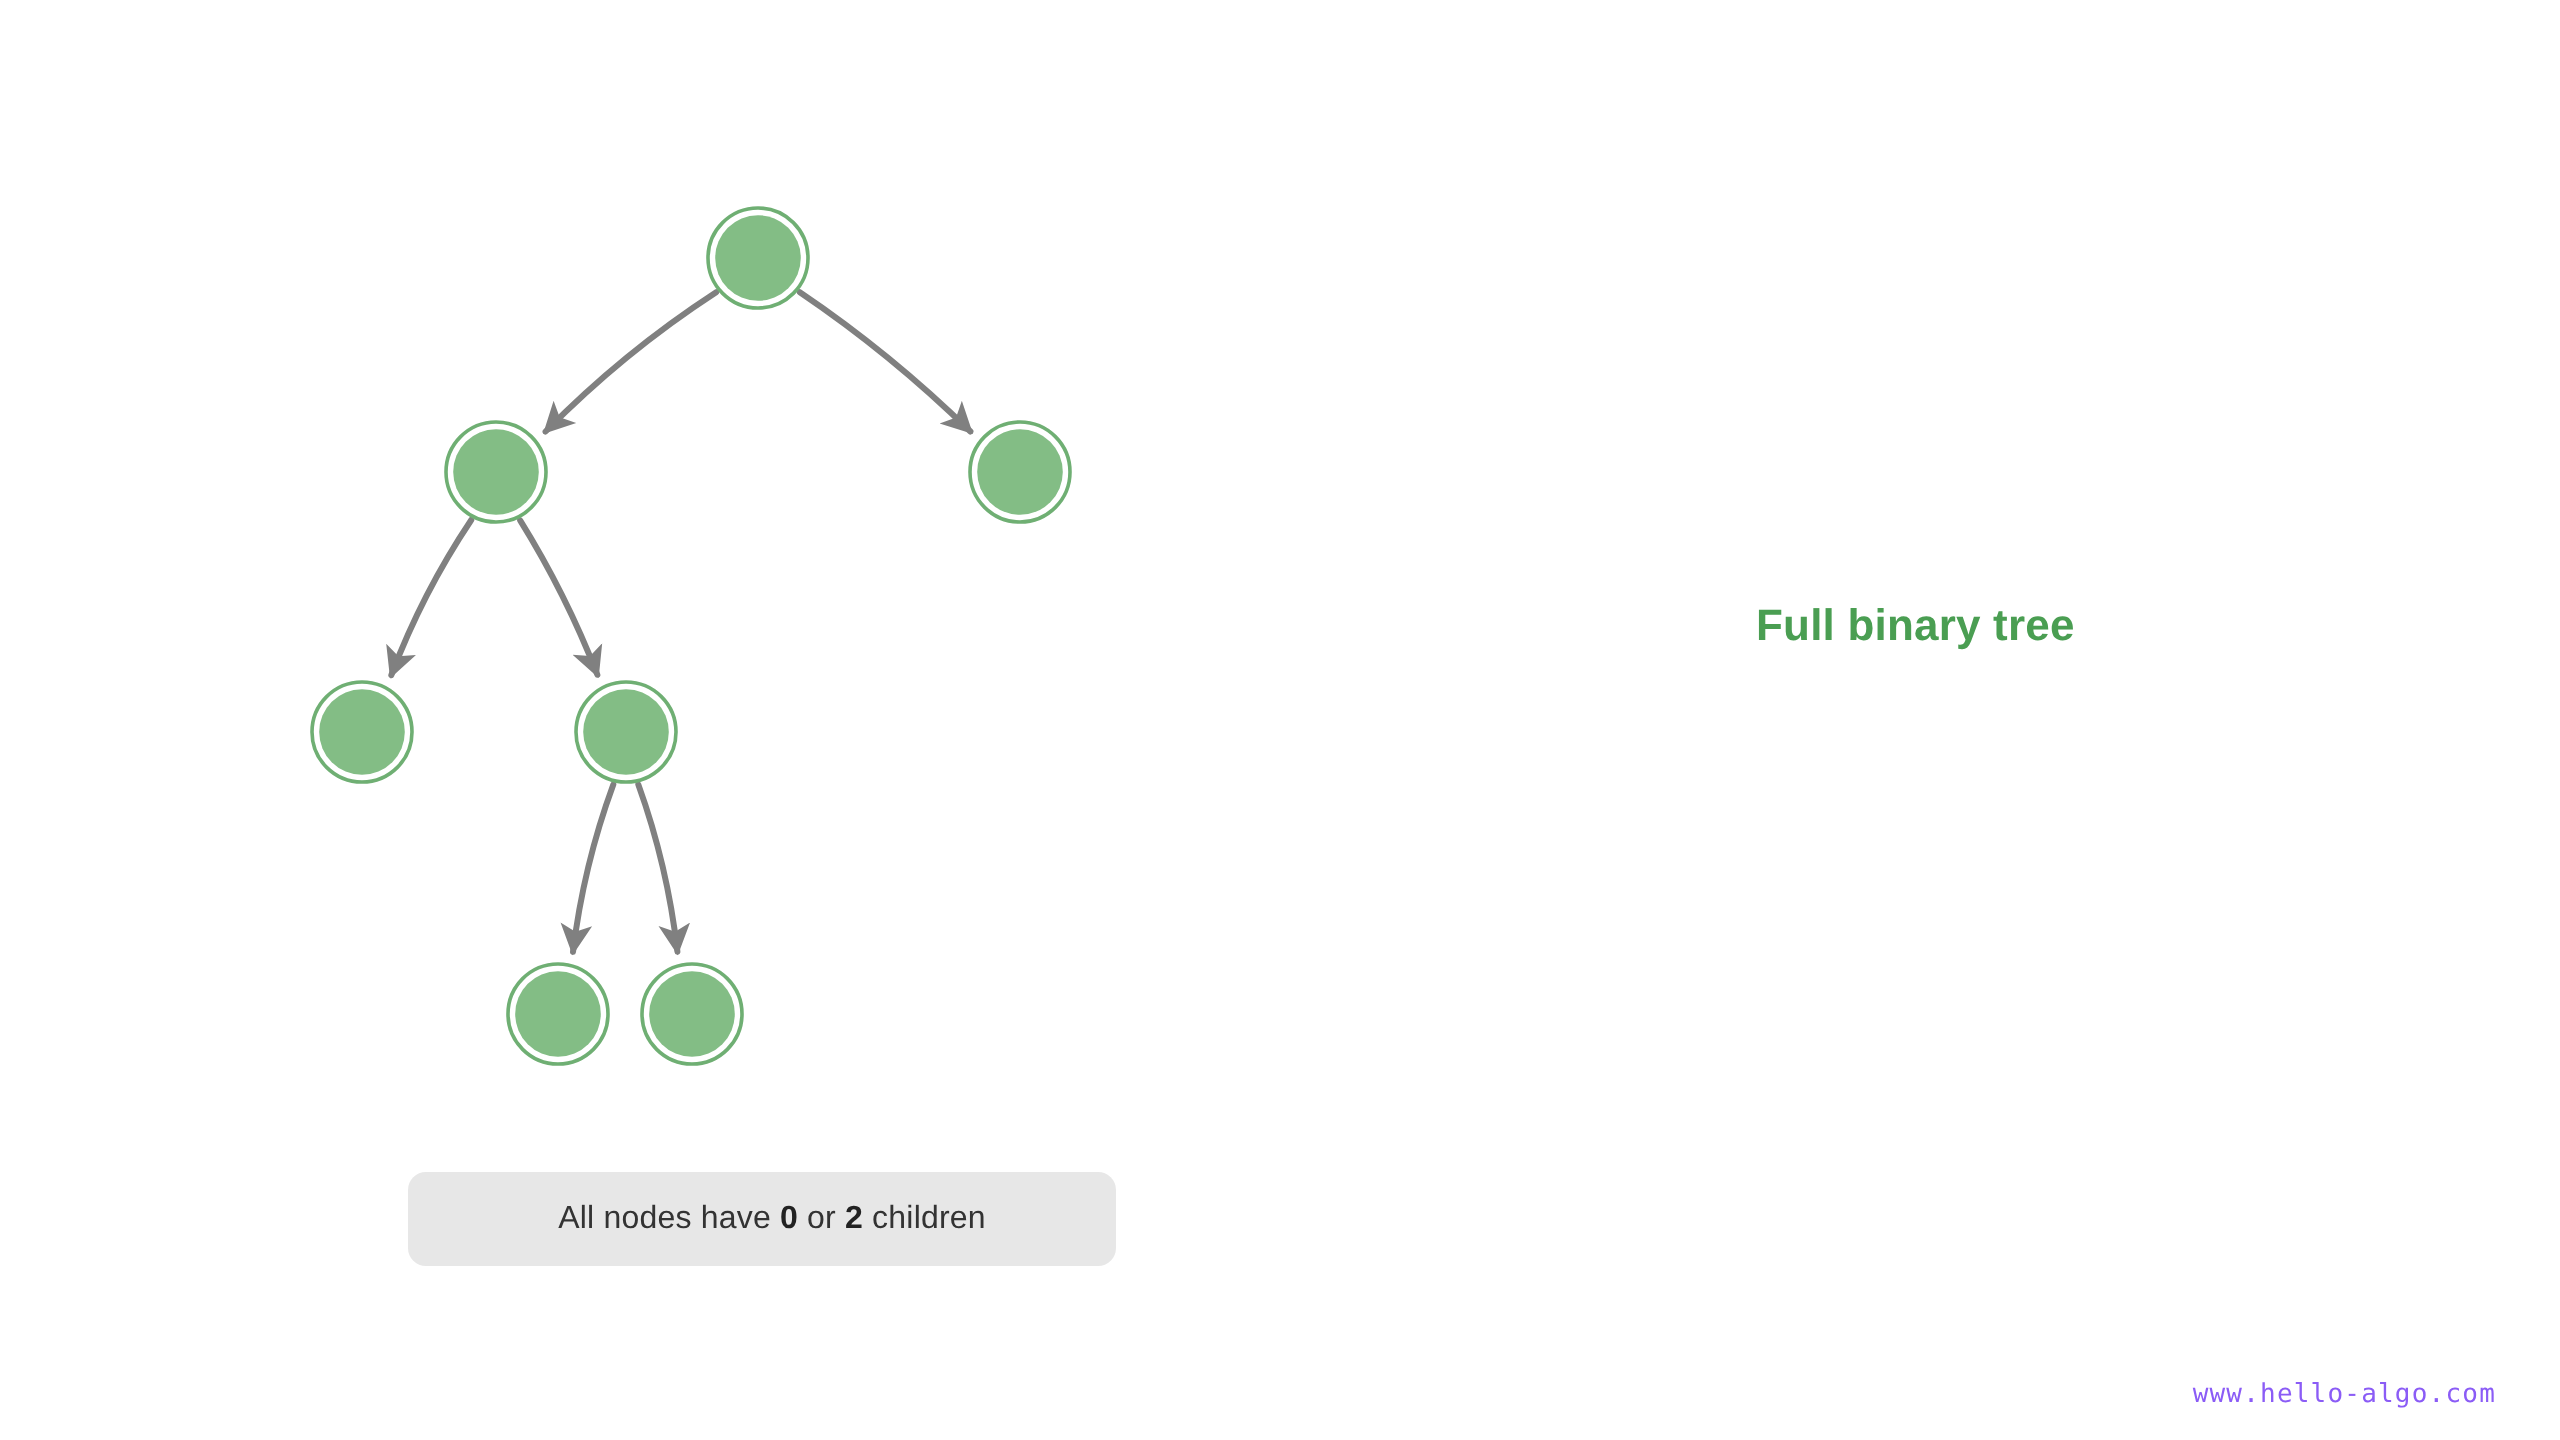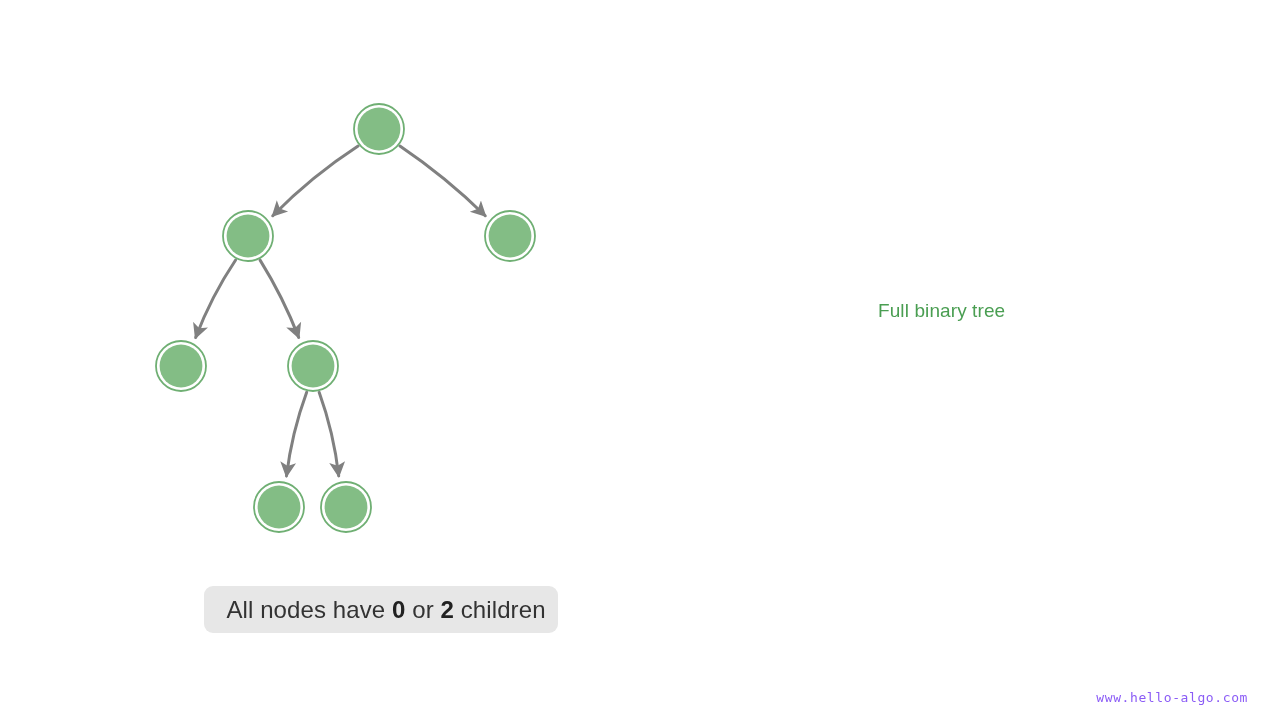--- a/index.html
+++ b/index.html
@@ -31,43 +31,43 @@
     left: 0;
     width: 1280px;
     height: 720px;
   }
 
   
   #title {
     position: absolute;
     left: 878px;
     top: 300px;
-    font-size: 19px;
-    font-weight: normal;
+    font-size: 22px;
+    font-weight: bold;
     color: #4a9e52;
     letter-spacing: 0.1px;
     white-space: nowrap;
   }
 
   
   #caption-box {
     position: absolute;
     left: 204px;
     top: 586px;
     width: 354px;
     height: 47px;
     background: #e7e7e7;
     border-radius: 9px;
     display: flex;
     align-items: center;
     justify-content: center;
     box-sizing: border-box;
   }
   #caption-text {
-    font-size: 24px;
+    font-size: 16px;
     color: #333333;
     white-space: nowrap;
     letter-spacing: 0.1px;
     margin-left: 10px;
   }
   #caption-text b {
     font-weight: bold;
     color: #222222;
   }
 

